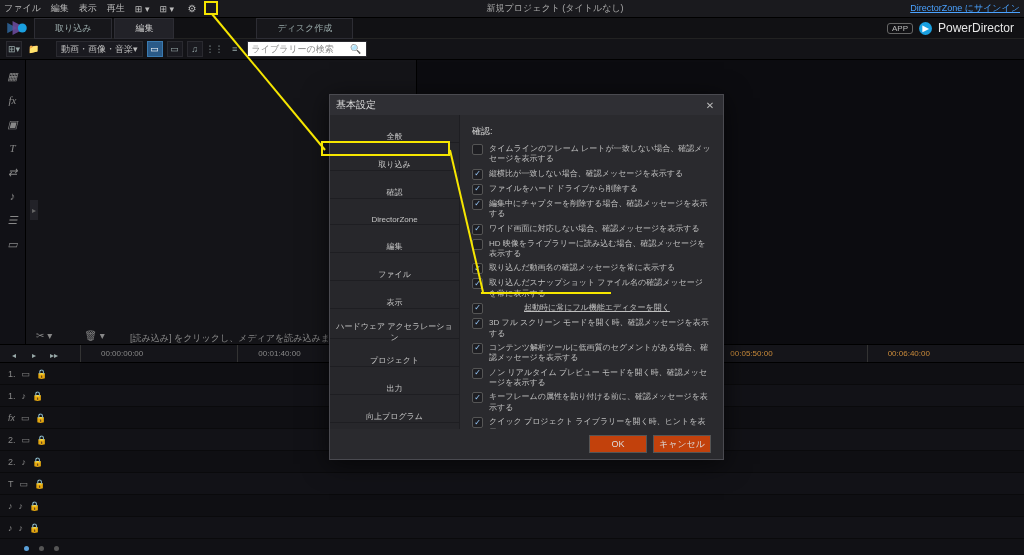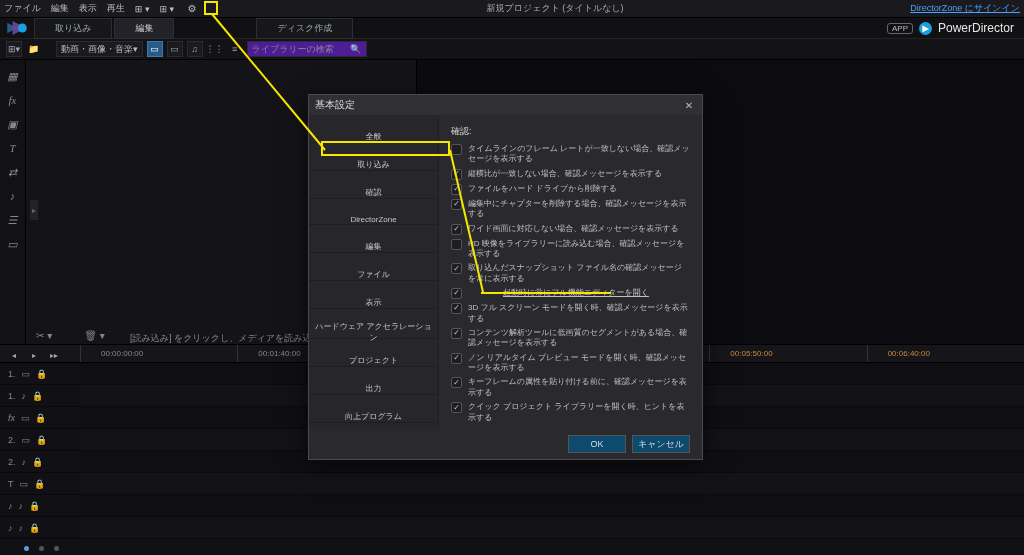--- a/index.html
+++ b/index.html
@@ -15,61 +15,61 @@
 .tabbar .tab.active { background: #222228; color: #d0d0d0; }
 .tabbar .brand { margin-left: auto; display: flex; align-items: center; gap: 6px; padding-right: 10px; }
 .tabbar .brand .app-badge { font-size: 8px; border: 1px solid #666; border-radius: 3px; padding: 0 4px; color: #bbb; }
 .tabbar .brand .brand-text { font-size: 12px; color: #e6e6e6; }
 .brand-circle { width: 13px; height: 13px; border-radius: 50%; background: #1aa0e0; display: inline-flex; align-items: center; justify-content: center; color: #fff; font-size: 8px; font-weight: bold; }
 .toolbar { height: 22px; background: #131317; border-top: 1px solid #222; border-bottom: 1px solid #000; display: flex; align-items: center; font-size: 9px; gap: 4px; padding: 0 6px; }
 .tool-ico { width: 16px; height: 16px; display: inline-flex; align-items: center; justify-content: center; border: 1px solid transparent; color: #9aa; }
 .tool-ico.boxed { border-color: #2a2a30; background: #1a1a20; }
 .tool-ico.active { background: #2a5a88; border-color: #3a7ab0; color: #fff; }
 .dropdown { height: 16px; min-width: 70px; background: #1a1a20; border: 1px solid #2a2a30; font-size: 9px; color: #bbb; padding: 0 4px; display: flex; align-items: center; justify-content: space-between; }
-.search { flex: 0 0 120px; height: 16px; background: #4c1d95; border: 1px solid #2a2a30; display: flex; align-items: center; font-size: 9px; color: #888; padding: 0 4px; gap: 4px; }
+.search { flex: 0 0 120px; height: 16px; background: #ffffff; border: 1px solid #2a2a30; display: flex; align-items: center; font-size: 9px; color: #888; padding: 0 4px; gap: 4px; }
 .workspace { display: flex; height: 290px; }
 .leftbar { width: 26px; background: #111116; border-right: 1px solid #000; display: flex; flex-direction: column; align-items: center; gap: 8px; padding-top: 8px; }
 .leftbar .side-ico { width: 16px; height: 16px; display: flex; align-items: center; justify-content: center; color: #888; font-size: 11px; font-style: italic; font-family: serif; }
 .media-pane { flex: 0 0 390px; background: #141418; position: relative; }
 .empty-hint { position: absolute; left: 100px; top: 300px; font-size: 9px; color: #888; }
 .preview-pane { flex: 1; background: #0c0c10; border-left: 1px solid #000; }
 .mini-toolbar { position: absolute; left: 30px; top: 300px; display: flex; gap: 6px; font-size: 10px; color: #888; align-items: center; }
 .timeline-area { position: absolute; left: 0; right: 0; top: 344px; bottom: 0; background: #111115; border-top: 1px solid #000; }
 .ruler { height: 18px; background: #15151a; display: flex; align-items: center; position: relative; font-size: 8px; color: #888; border-bottom: 1px solid #000; }
 .ruler-marks { position: absolute; left: 80px; right: 0; top: 0; bottom: 0; display: flex; }
 .ruler-mark { flex: 1; border-left: 1px solid #333; padding-left: 20px; display: flex; align-items: center; }
 .ruler-mark.orange { color: #c98a3a; }
 .playhead-btns { position: absolute; left: 6px; top: 2px; display: flex; gap: 4px; }
 .track { height: 22px; display: flex; align-items: center; border-bottom: 1px solid #0a0a0c; font-size: 9px; color: #888; }
 .track-head { width: 80px; display: flex; align-items: center; gap: 6px; padding-left: 8px; }
 .track-body { flex: 1; height: 100%; background: #0f0f13; }
 .track.alt .track-body { background: #121217; }
 .modal-backdrop { position: absolute; inset: 0; }
-.modal { position: absolute; left: 308px; top: 94px; width: 395px; height: 366px; background: #2a2a2e; border: 1px solid #4a4a50; box-shadow: 0 4px 24px rgba(0,0,0,.6); display: flex; flex-direction: column; }
+.modal { position: absolute; left: 329px; top: 94px; width: 395px; height: 366px; background: #2a2a2e; border: 1px solid #4a4a50; box-shadow: 0 4px 24px rgba(0,0,0,.6); display: flex; flex-direction: column; }
 .modal-titlebar { height: 20px; display: flex; align-items: center; justify-content: space-between; padding: 0 6px; font-size: 10px; background: #2f2f34; color: #ddd; }
 .modal-close { width: 14px; height: 14px; display: flex; align-items: center; justify-content: center; font-size: 10px; color: #bbb; cursor: pointer; }
 .modal-body { flex: 1; display: flex; overflow: hidden; }
 .modal-side { width: 130px; background: #27272b; border-right: 1px solid #1e1e22; display: flex; flex-direction: column; }
 .cat-item { height: 14px; font-size: 8px; text-align: center; color: #c5c5c5; border-bottom: 1px solid #1e1e22; display: flex; align-items: center; justify-content: center; padding: 0 4px; margin-top: 16px; }
 .cat-item.active { position: relative; }
 .modal-side-img { flex: 1; display: flex; flex-direction: column; align-items: center; justify-content: flex-end; padding-bottom: 10px; gap: 6px; text-align: right; }
 .pd-logo { width: 80px; height: 60px; position: relative; }
 .pd-logo .tri { position: absolute; left: 0; top: 10px; width: 0; height: 0; border-left: 34px solid #2a5a88; border-top: 18px solid transparent; border-bottom: 18px solid transparent; }
 .pd-logo .tri2 { position: absolute; left: 18px; top: 6px; width: 0; height: 0; border-left: 40px solid #6a4a9a; border-top: 22px solid transparent; border-bottom: 22px solid transparent; opacity: .9; }
 .pd-logo .lens { position: absolute; right: 4px; top: 12px; width: 30px; height: 30px; border-radius: 50%; background: radial-gradient(circle at 35% 35%, #7fd4ff, #0a5a90 70%); border: 2px solid #0a3a58; }
 .pd-text { font-size: 13px; color: #eee; }
 .pd-text .small { font-size: 7px; display: block; color: #bbb; }
 .pd-text .num { font-size: 11px; }
 .modal-content { flex: 1; padding: 10px 12px; overflow-y: auto; }
 .section-title { font-size: 9px; color: #d0d0d0; margin-bottom: 6px; }
 .check-row { display: flex; align-items: flex-start; gap: 6px; font-size: 8px; color: #c0c0c0; margin-bottom: 4px; line-height: 1.3; }
 .chk { width: 11px; height: 11px; flex-shrink: 0; border: 1px solid #555; background: #1e1e22; border-radius: 2px; display: flex; align-items: center; justify-content: center; font-size: 8px; color: #9cf; }
 .chk.checked::after { content: "✓"; }
 .modal-footer { height: 30px; display: flex; align-items: center; justify-content: flex-end; gap: 6px; padding: 0 12px; }
-.btn { min-width: 58px; height: 18px; background: #0c4a6e; border: 1px solid #555; font-size: 9px; color: #ddd; display: flex; align-items: center; justify-content: center; cursor: pointer; }
+.btn { min-width: 58px; height: 18px; background: #c2410c; border: 1px solid #555; font-size: 9px; color: #ddd; display: flex; align-items: center; justify-content: center; cursor: pointer; }
 .annotation-line { position: absolute; pointer-events: none; }
 .yellow-box-toolbar { position: absolute; left: 204px; top: 1px; width: 14px; height: 14px; border: 2px solid #f6e600; pointer-events: none; }
 .yellow-box-cat { position: absolute; border: 2px solid #f6e600; pointer-events: none; }
 .dots { position: absolute; bottom: 4px; left: 24px; display: flex; gap: 10px; }
 .dots span { width: 5px; height: 5px; border-radius: 50%; background: #555; }
 .dots span.on { background: #5aa0d8; }
 </style>
 </head>
 <body>
 
@@ -289,20 +289,24 @@
             <div class="check-row">
               <span class="chk checked"></span>
               <span>ワイド画面に対応しない場合、確認メッセージを表示する</span>
             </div>
             <div class="check-row">
               <span class="chk"></span>
               <span>HD 映像をライブラリーに読み込む場合、確認メッセージを表示する</span>
             </div>
             <div class="check-row">
               <span class="chk checked"></span>
+              <span>取り込んだ動画名の確認メッセージを常に表示する</span>
+            </div>
+            <div class="check-row">
+              <span class="chk checked"></span>
               <span>取り込んだスナップショット ファイル名の確認メッセージを常に表示する</span>
             </div>
             <div class="check-row">
               <span class="chk checked"></span>
               <span style="text-decoration: underline; margin-left: 35px;">起動時に常にフル機能エディターを開く</span>
             </div>
             <div class="check-row">
               <span class="chk checked"></span>
               <span>3D フル スクリーン モードを開く時、確認メッセージを表示する</span>
             </div>

